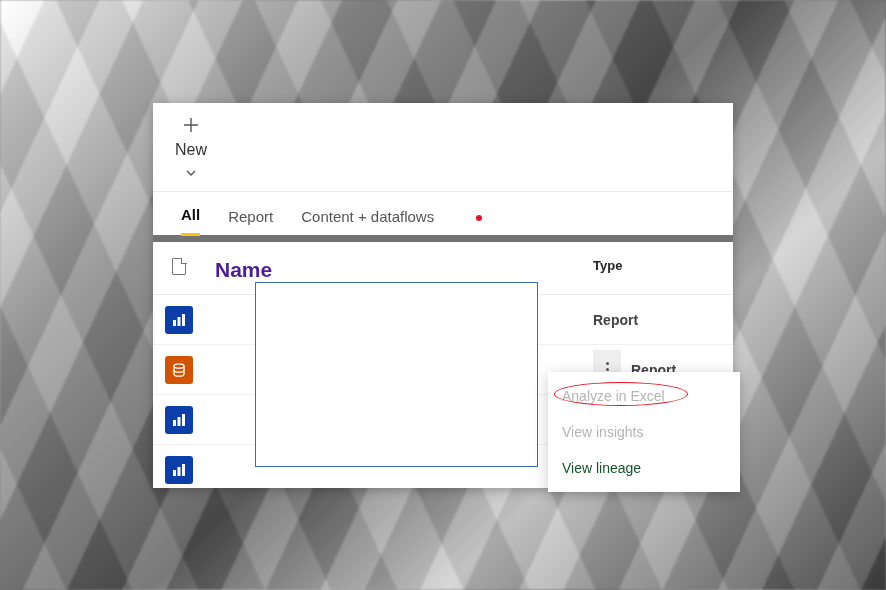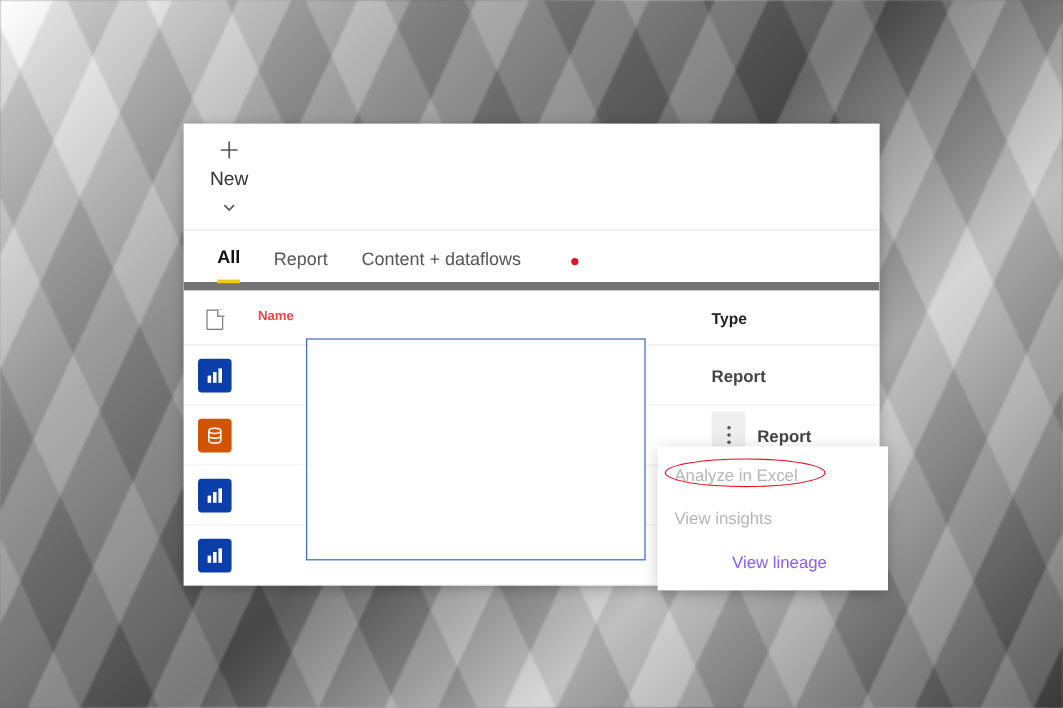--- a/index.html
+++ b/index.html
@@ -64,21 +64,21 @@
     background:#e81123;
     margin-left:14px; margin-bottom:14px;
   }
   
   .col-headers {
     display:flex;
     padding:16px 0 12px 0;
     border-bottom:1px solid #eaeaea;
   }
   .col-icon { width:52px; display:flex; justify-content:center; }
-  .col-name { flex:1; font-weight:600; font-size:11px; color:#ef4444; padding-left:10px; }
+  .col-name { flex:1; font-weight:600; font-size:21px; color:#4c1d95; padding-left:10px; }
   .col-type { width:140px; font-weight:600; font-size:13px; color:#222; }
   .page-outline {
     width:14px; height:17px; border:1.5px solid #777; border-radius:1px;
     position:relative;
   }
   .page-outline::after {
     content:""; position:absolute; top:-1.5px; right:-1.5px;
     width:5px; height:5px; background:#fff;
     border-left:1.5px solid #777; border-bottom:1.5px solid #777;
   }
@@ -127,21 +127,21 @@
     background:#fff;
     box-shadow:0 3px 14px rgba(0,0,0,0.2);
     padding:6px 0;
   }
   .menu-item {
     padding:10px 14px;
     font-size:14px;
     cursor:pointer;
   }
   .menu-item.disabled { color:#b5b5b5; cursor:default; }
-  .menu-item:not(.disabled) { color:#8b5cf6;margin-left:48px; }
+  .menu-item:not(.disabled) { color:#14532d; }
 
   
   .red-ellipse {
     position:absolute;
     left:554px; top:382px;
     width:134px; height:24px;
     border:1.5px solid #e81123;
     border-radius:50%;
     pointer-events:none;
   }

